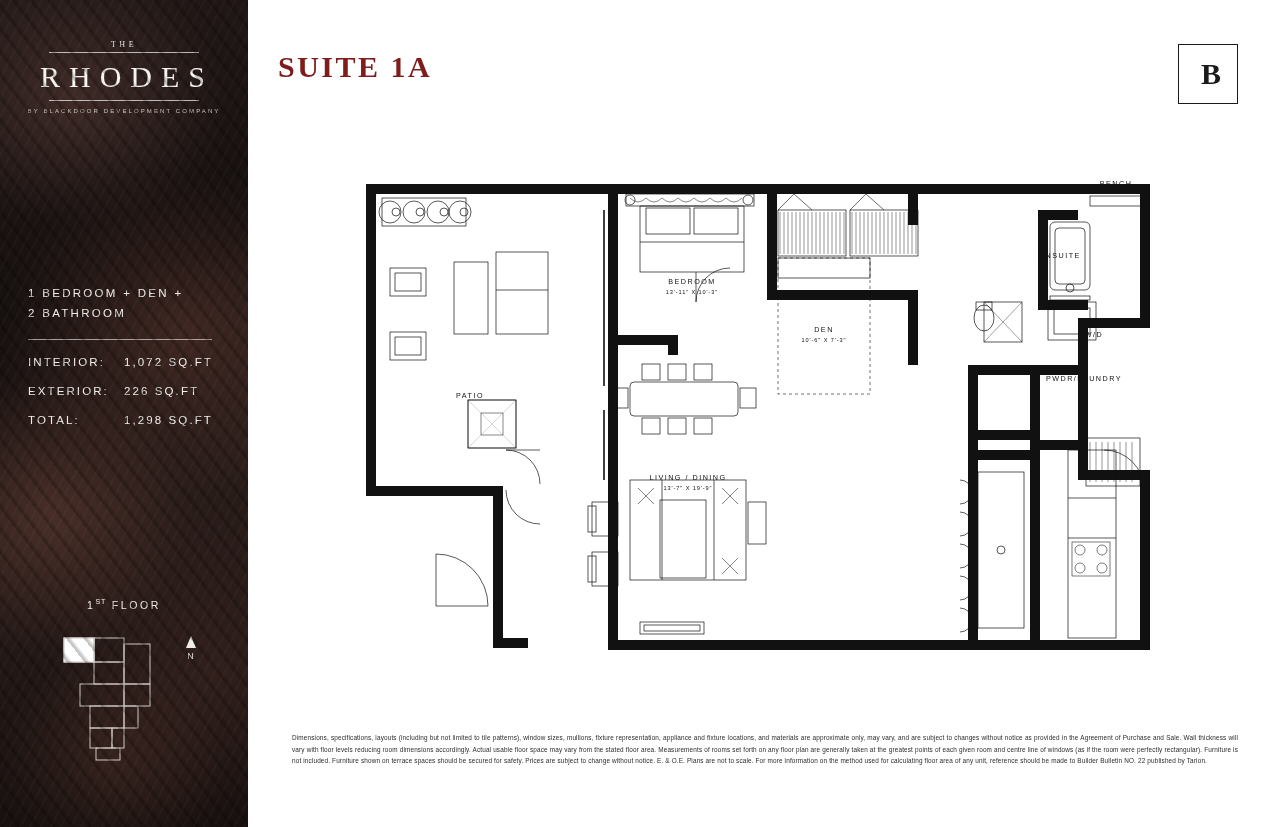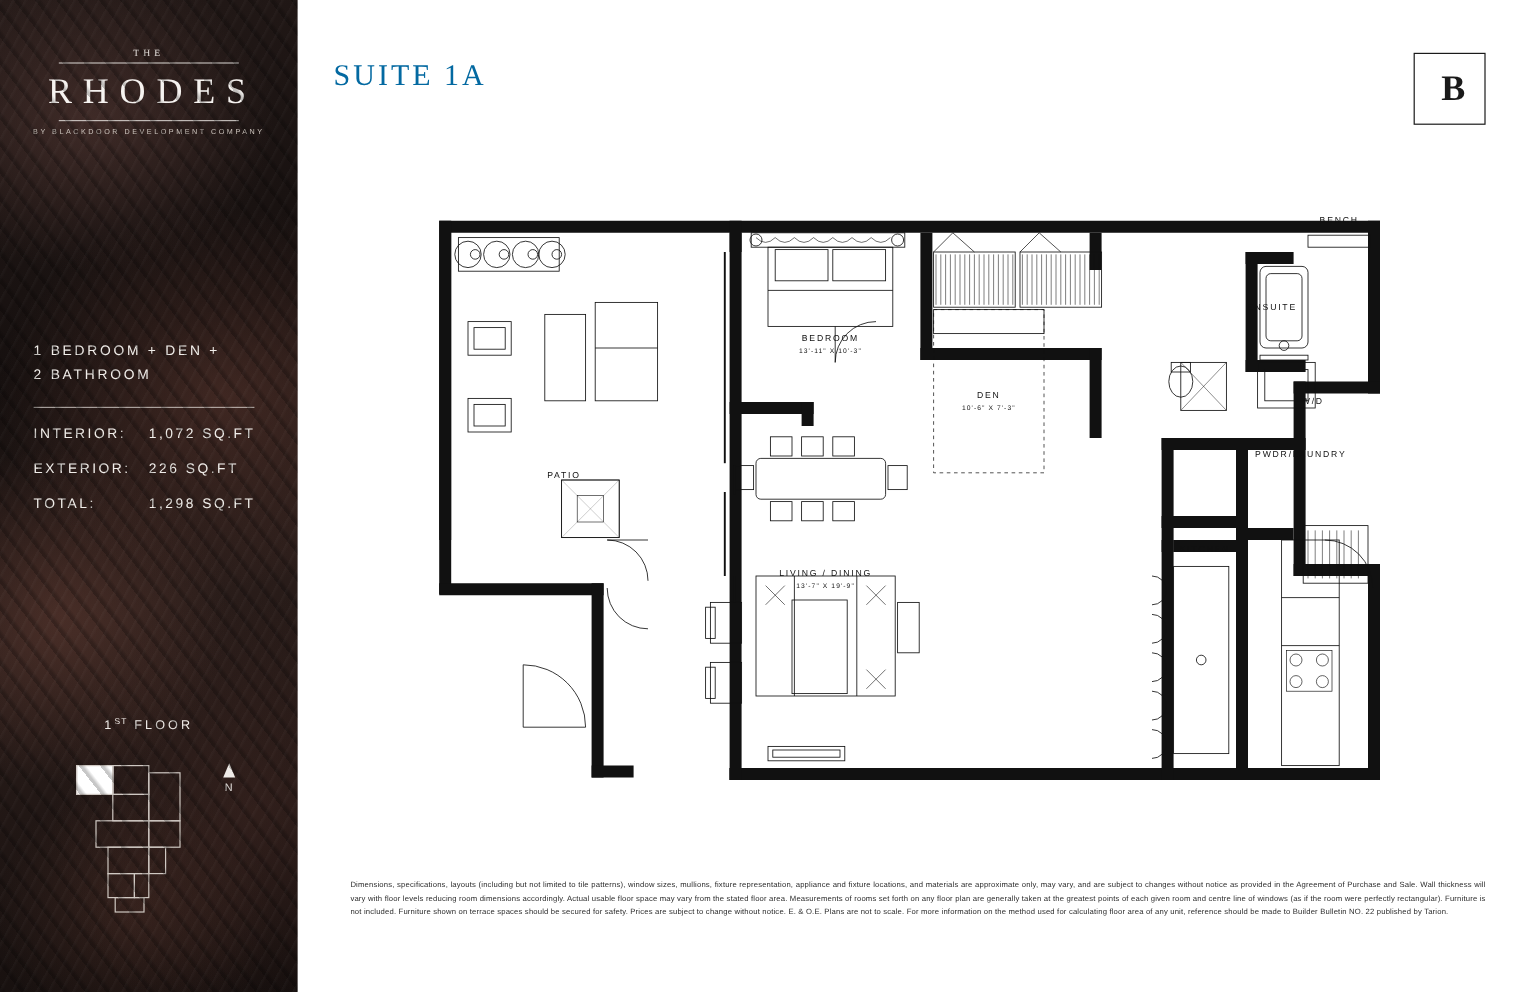--- a/index.html
+++ b/index.html
@@ -133,24 +133,24 @@
     border-left: 5px solid transparent;
     border-right: 5px solid transparent;
     border-bottom: 12px solid #efebe7;
   }
 
   
   #suite-title {
     position: absolute;
     left: 278px; top: 50px;
     font-family: "Liberation Serif", serif;
-    font-size: 25px;
-    font-weight: normal;
+    font-size: 30px;
+    font-weight: bold;
     letter-spacing: 2.5px;
-    color: #0369a1;
+    color: #7f1d1d;
   }
 
   #brand-mark {
     position: absolute;
     right: 42px; top: 44px;
     width: 58px; height: 58px;
     border: 1.5px solid #1a1a1a;
   }
   #brand-mark .bd {
     position: absolute;

